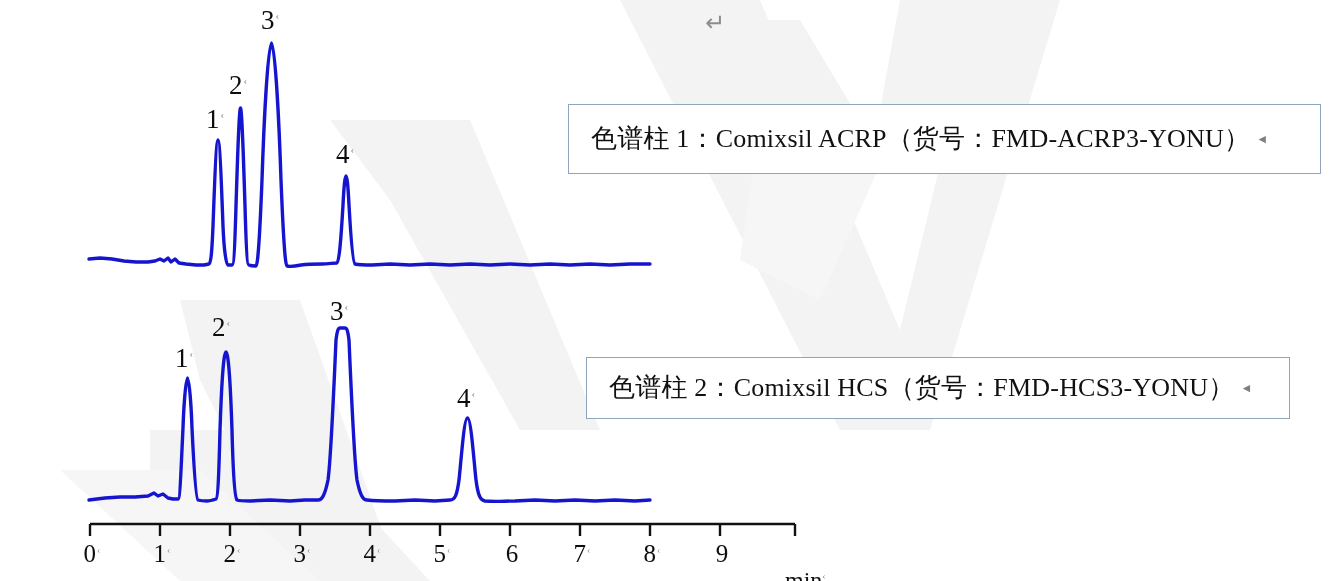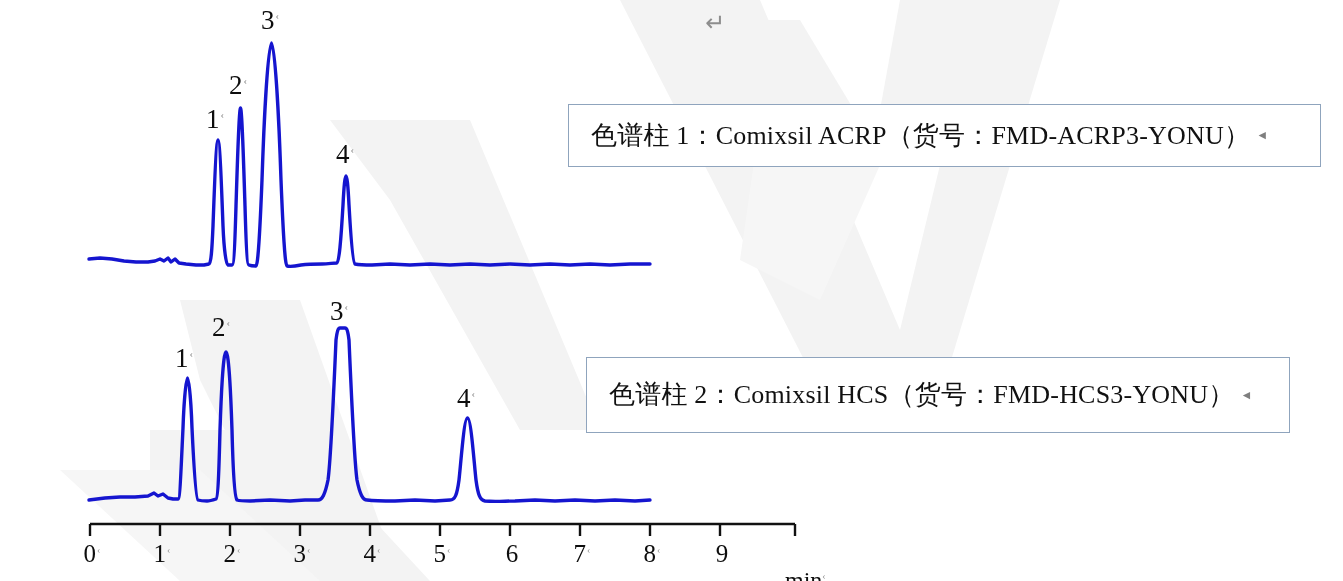--- a/index.html
+++ b/index.html
@@ -108,22 +108,22 @@
     padding-left: 22px;
     letter-spacing: 0.2px;
   }
   .caption-box .tickmark {
     font-size: 12px;
     color: #7f7f7f;
     margin-left: 6px;
     vertical-align: middle;
   }
 
-  #caption-box-1 { left: 568px; top: 104px;  width: 753px; height: 63px; }
-  #caption-box-2 { left: 586px; top: 357px;  width: 704px; height: 76px; text-align: right; }
+  #caption-box-1 { left: 568px; top: 104px;  width: 753px; height: 70px; }
+  #caption-box-2 { left: 586px; top: 357px;  width: 704px; height: 62px; text-align: right; }
 
   
   .pilcrow-mark {
     position: absolute;
     left: 705px;
     top: 9px;
     font-size: 24px;
     color: #8d8d8d;
     font-family: "DejaVu Sans", sans-serif;
     z-index: 3;

